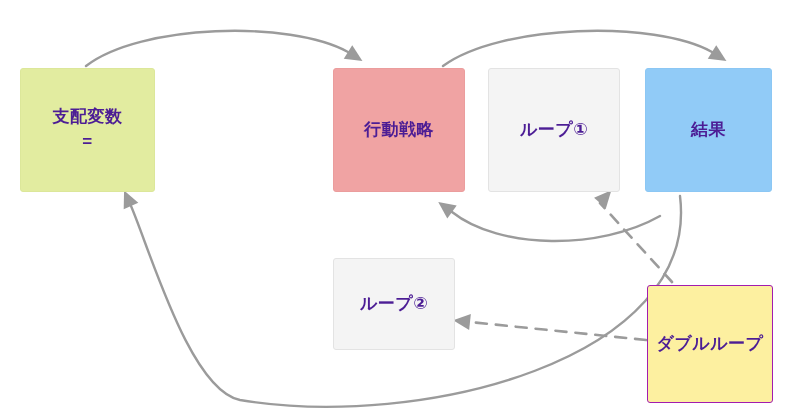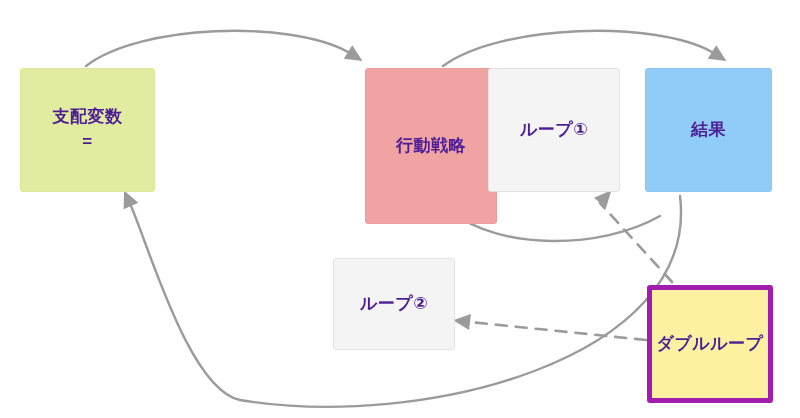--- a/index.html
+++ b/index.html
@@ -47,21 +47,21 @@
   .node-red {
     background: #f0a3a3;
     border: 1px solid #eb9d9d;
   }
   .node-blue {
     background: #91cbf7;
     border: 1px solid #8cc7f4;
   }
   .node-yellow {
     background: #fdf0a0;
-    border: 5px solid #a21caf;
+    border: 1px solid #a21caf;
     font-family: Liberation Serif, serif;
   }
   .node-gray {
     background: #f4f4f4;
     border: 1px solid #e3e3e3;
   }
   .node-line {
     display: block;
     white-space: nowrap;
   }
@@ -100,21 +100,21 @@
         <path d="M 646 340 L 470 322" fill="none" stroke="#9b9b9b" stroke-width="2.6" stroke-linecap="round" stroke-dasharray="11 9"></path>
         <polygon points="0,-8 17,0 0,8" fill="#9b9b9b" transform="translate(470,322) rotate(186)"></polygon>
       </g>
     </svg>
 
   <div class="node node-green" style="left:20px; top:68px; width:135px; height:124px;">
     <span class="node-line">支配変数</span>
     <span class="node-line eq-line">=</span>
   </div>
 
-  <div class="node node-red" style="left:333px; top:68px; width:132px; height:156px;margin-left:32px;">
+  <div class="node node-red" style="left:333px; top:68px; width:132px; height:124px;">
     <span class="node-line">行動戦略</span>
   </div>
 
   <div class="node node-blue" style="left:645px; top:68px; width:127px; height:124px;">
     <span class="node-line">結果</span>
   </div>
 
   <div class="node node-gray" style="left:488px; top:68px; width:132px; height:124px;">
     <span class="node-line">ループ①</span>
   </div>

